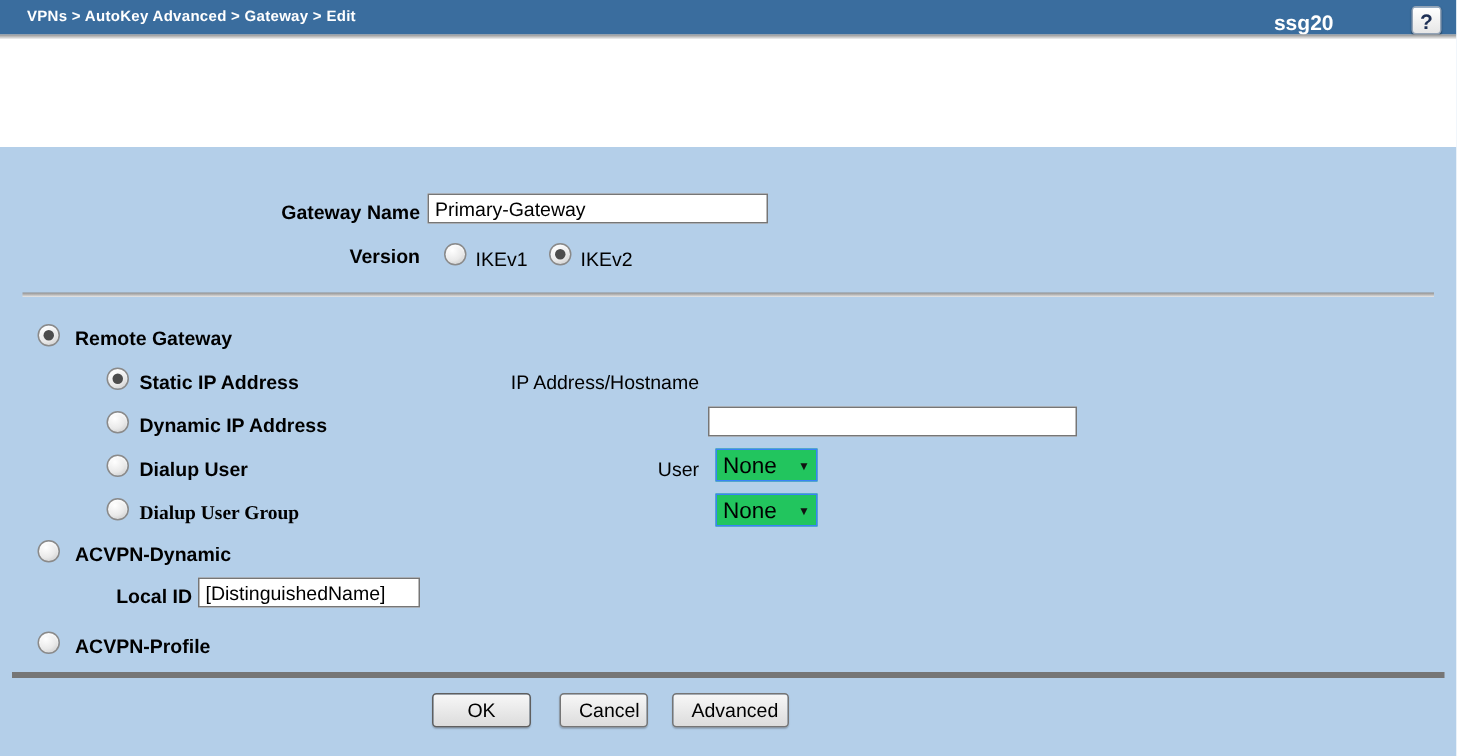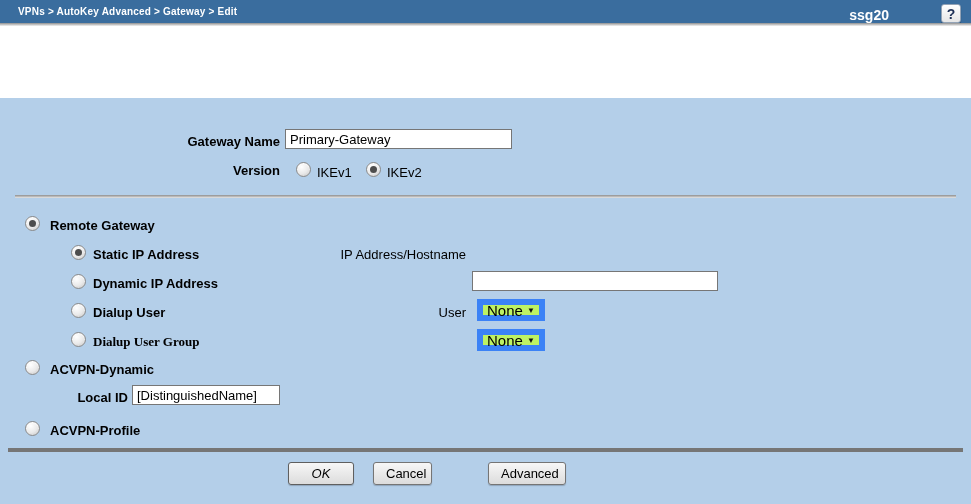--- a/index.html
+++ b/index.html
@@ -36,36 +36,36 @@
   input[type=radio]{appearance:none;-webkit-appearance:none;position:absolute;width:15px;height:15px;
     border-radius:50%;border:1px solid #8a8a8a;cursor:pointer;
     background:radial-gradient(circle at 35% 30%,#ffffff 0%,#e9e9e9 55%,#bfbfbf 100%);
     box-shadow:inset 0 1px 2px rgba(255,255,255,.9);}
   input[type=radio]:checked::after{content:"";display:block;width:7px;height:7px;border-radius:50%;
     background:#4d4d4d;margin:3px 0 0 3px;}
 
   .rlabel{position:absolute;white-space:nowrap;cursor:default;}
 
   
-  .dropdown{position:absolute;width:68px;height:22px;background:#bef264;border:6px solid #3b82f6;
+  .dropdown{position:absolute;width:68px;height:22px;background:#22c55e;border:1px solid #3b82f6;
     display:flex;align-items:center;cursor:pointer;}
   .dropdown .dd-text{font-size:15px;padding-left:4px;flex:1;}
   .dropdown .dd-arrow{font-size:8px;color:#111;padding-right:4px;}
 
   .rule{position:absolute;left:15px;width:941px;height:3px;
     background:linear-gradient(#8f8f8f,#b9b9b9,#e9e9e9);}
   .dark-divider{position:absolute;left:8px;top:350px;width:955px;height:4px;background:#767676;}
 
   .btn-row{position:absolute;left:288px;top:364px;display:flex;}
   button{font-family:"Liberation Sans","DejaVu Sans",sans-serif;font-size:13px;height:23px;
     background:linear-gradient(#f7f7f7,#dcdcdc);border:1px solid #757575;border-radius:3px;
     padding:0 12px;cursor:pointer;box-shadow:0 1px 1px rgba(0,0,0,.2);}
-  .btn-ok{width:66px;margin-right:19px;border-color:#5f5f5f;font-style:italic;}
+  .btn-ok{width:66px;margin-right:19px;border-color:#5f5f5f;}
   .btn-cancel{width:59px;margin-right:16px;}
-  .btn-advanced{width:78px;margin-left:40px;}
+  .btn-advanced{width:78px;}
 </style>
 </head>
 <body>
 
 <div class="page">
 
   <div class="titlebar">
     <span class="breadcrumb">VPNs &gt; AutoKey Advanced &gt; Gateway &gt; Edit</span>
     <div class="titlebar-right">
       <span class="device-name">ssg20</span>

